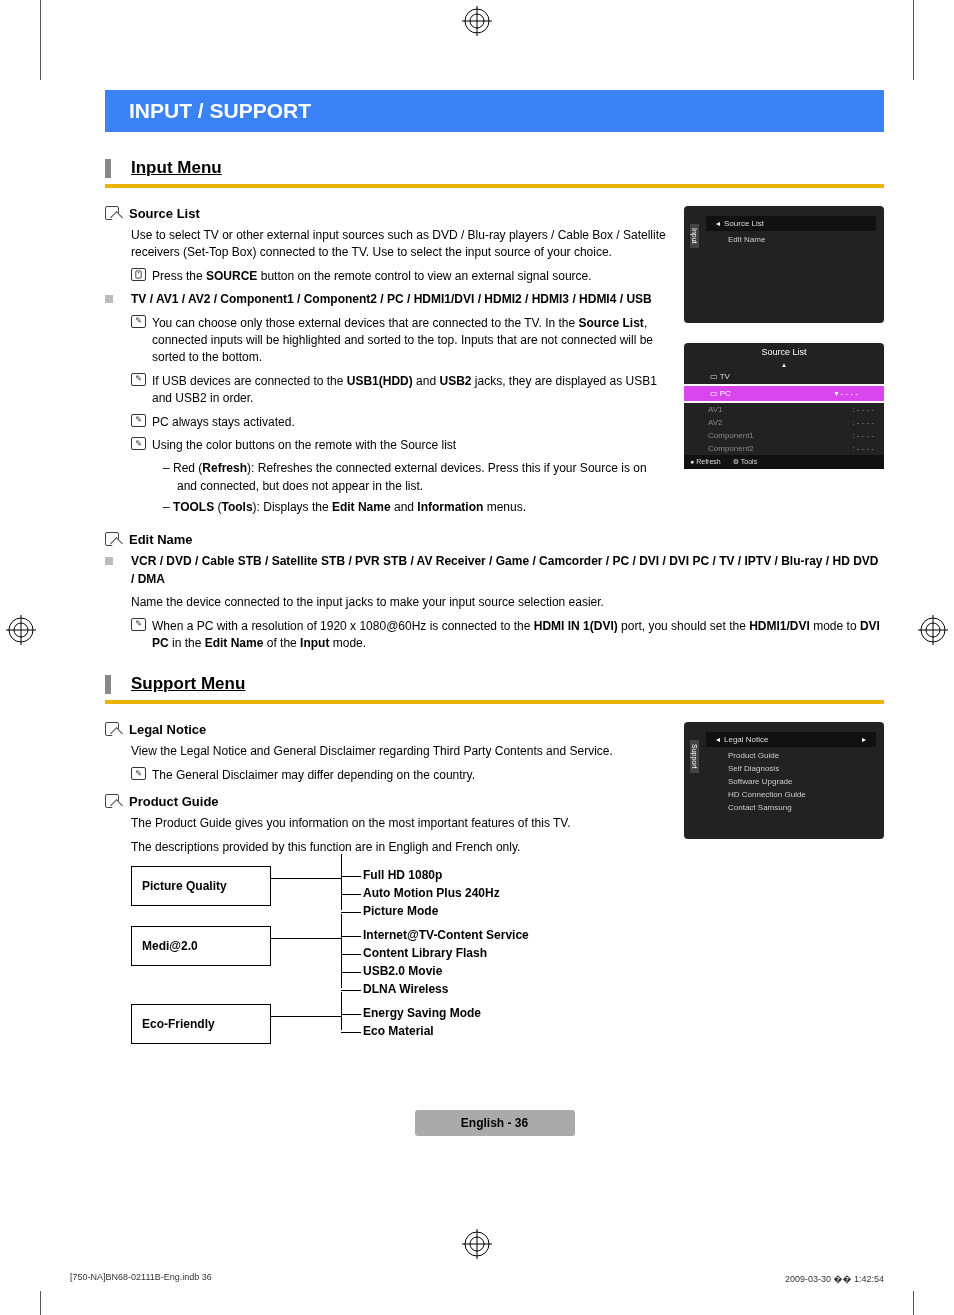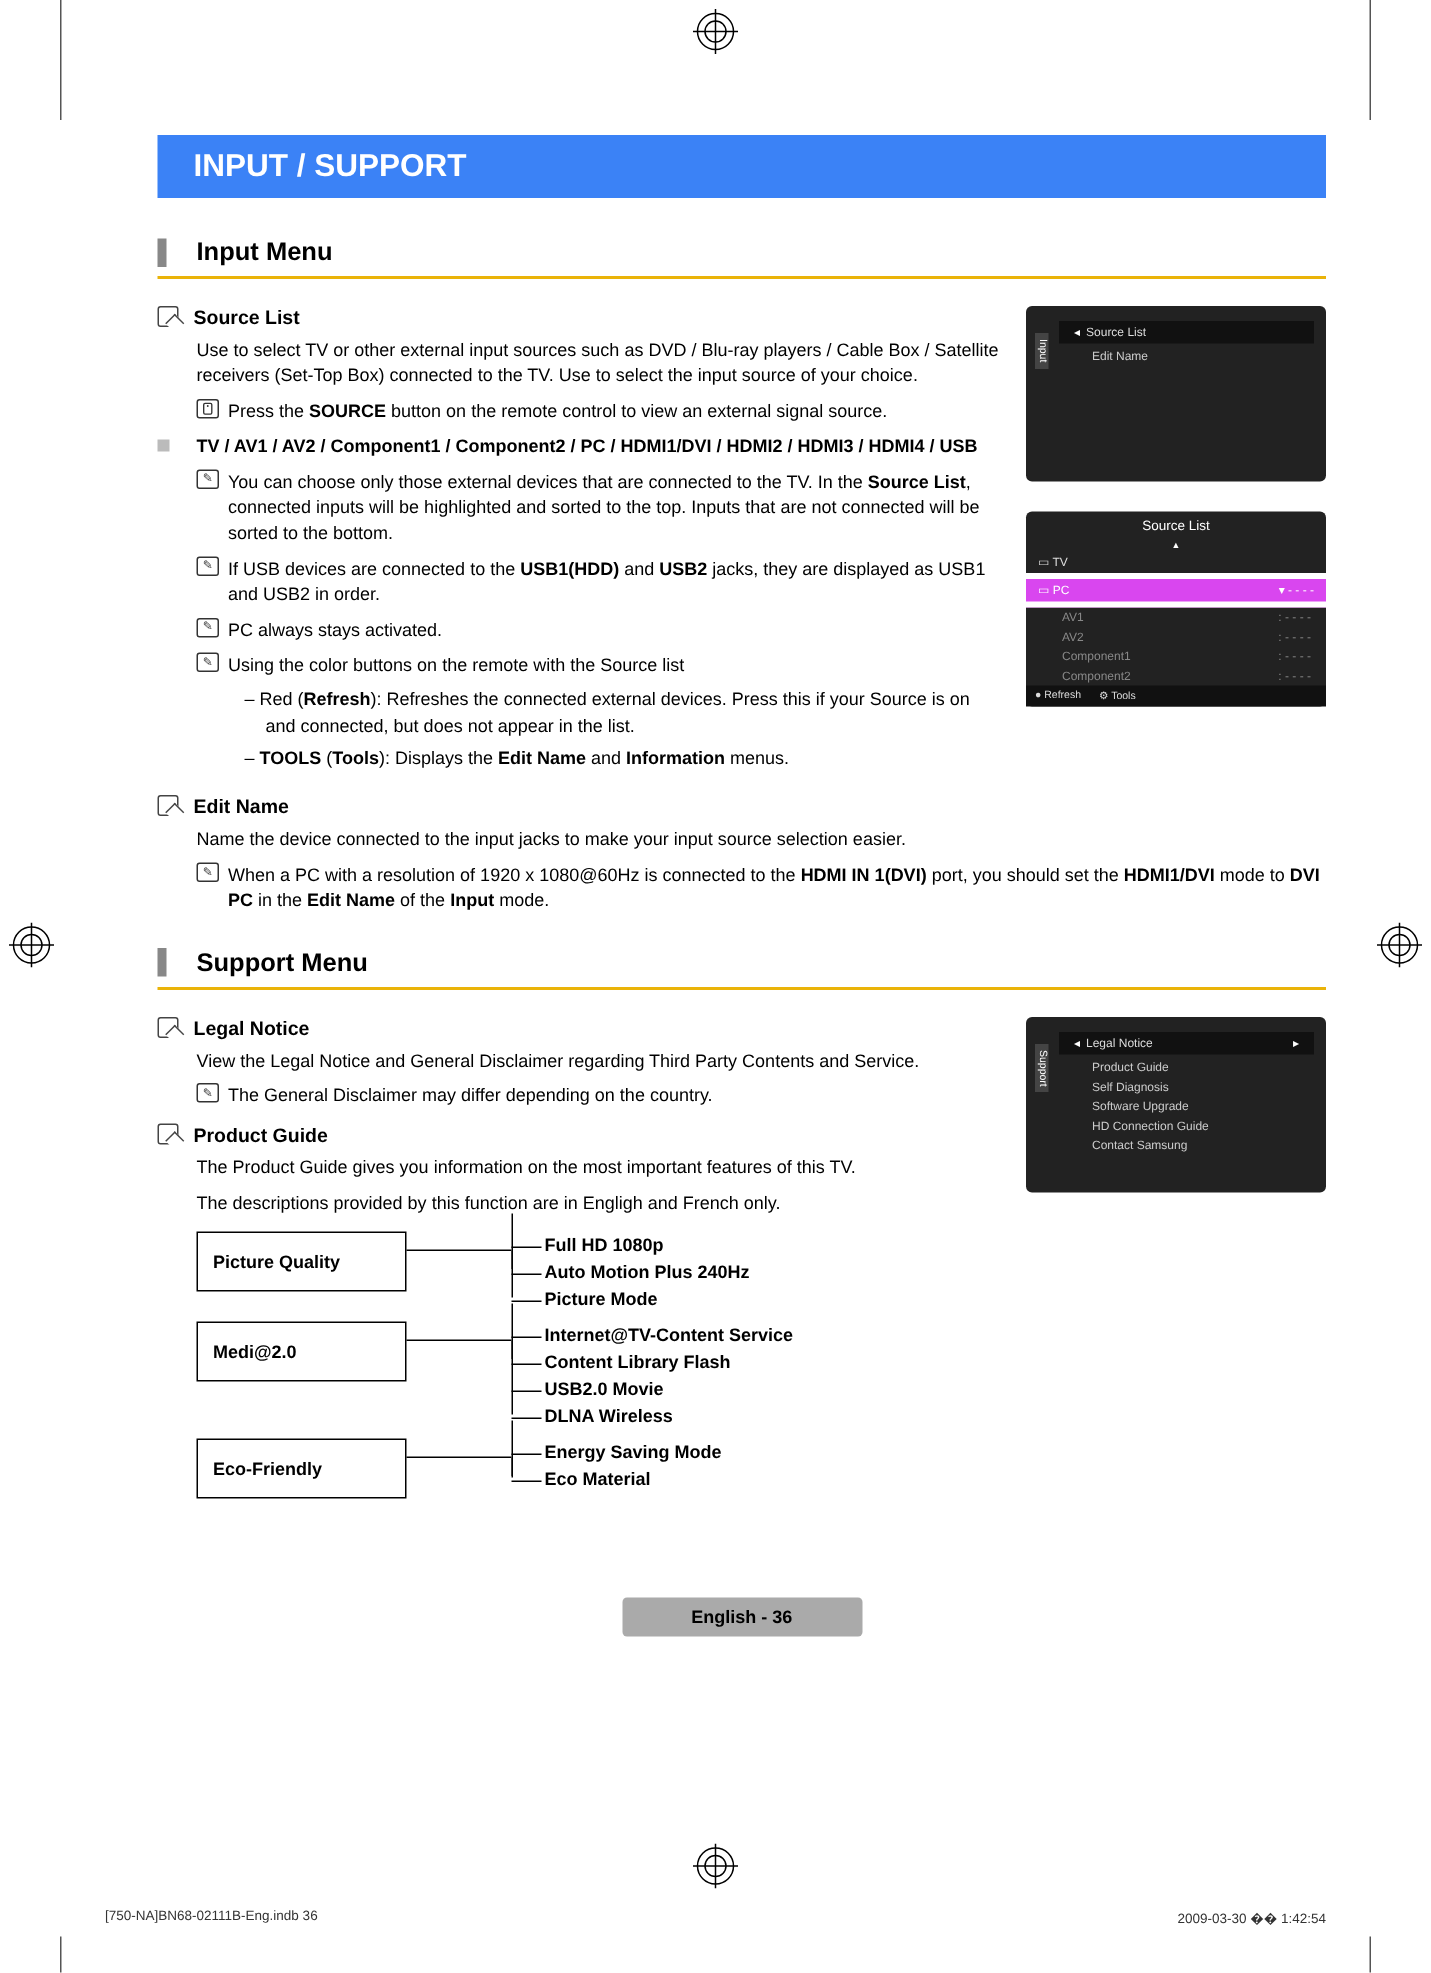--- a/index.html
+++ b/index.html
@@ -7,21 +7,21 @@
   .page { padding:90px 70px 40px 105px; position:relative; min-height:1315px; }
   .crop-tl::before { content:""; position:absolute; top:0; left:40px; width:0; height:80px; border-left:1px solid #555; }
   .crop-br::after { content:""; position:absolute; top:0; right:40px; width:0; height:80px; border-left:1px solid #555; }
   .reg-top, .reg-left, .reg-right, .reg-bot { position:absolute; width:30px; height:30px; }
   .reg-top { top:6px; left:50%; margin-left:-15px; }
   .reg-left { top:615px; left:6px; }
   .reg-right { top:615px; right:6px; }
   .reg-bot { bottom:56px; left:50%; margin-left:-15px; }
   .reg svg { width:30px; height:30px; }
   .chapter-bar { background:#3b82f6; color:#fff; font-size:21px; font-weight:bold; padding:9px 24px; margin-bottom:26px; }
-  .section-head { display:flex; align-items:center; border-bottom:2px solid #eab308; padding-bottom:6px; margin-bottom:18px; margin-top:10px; }
+  .section-head { display:flex; align-items:center; border-bottom:4px solid #eab308; padding-bottom:6px; margin-bottom:18px; margin-top:10px;text-decoration:underline; }
   .section-head .bar { width:6px; height:19px; background:#888; margin-right:20px; }
   .section-head .txt { font-size:17px; font-weight:bold; }
   .q-line { display:flex; align-items:flex-start; margin-bottom:6px; }
   .q-icon { width:14px; height:14px; border:1.5px solid #444; border-radius:2px; margin-right:10px; flex-shrink:0; position:relative; }
   .q-icon::after { content:""; position:absolute; right:-3px; bottom:-3px; width:8px; height:8px; background:#fff; border-left:1.5px solid #444; border-top:1.5px solid #444; transform:rotate(45deg); }
   .q-title { font-weight:bold; font-size:13px; }
   .body-text { margin-left:26px; font-size:12px; line-height:1.45; margin-bottom:6px; }
   .remote-icon, .note-icon { display:inline-flex; width:15px; height:13px; border:1px solid #333; font-size:8px; align-items:center; justify-content:center; vertical-align:-2px; margin-right:6px; border-radius:2px; color:#333; }
   .remote-icon svg{width:9px;height:9px;}
   .note-row { display:flex; margin-left:26px; margin-bottom:6px; font-size:12px; line-height:1.45; }
@@ -33,21 +33,21 @@
   .two-col { display:flex; gap:16px; }
   .left-col { flex:1; }
   .right-col { width:200px; flex-shrink:0; }
   .osd { background:#222; border-radius:4px; padding:8px 8px 12px 8px; color:#ddd; font-size:8px; margin-bottom:20px; }
   .osd .tab { writing-mode:vertical-rl; background:#444; color:#fff; font-size:7px; padding:4px 1px; position:absolute; }
   .osd-inner { position:relative; min-height:95px; padding-left:14px; }
   .osd-title-row { background:#111; padding:3px 6px; margin:2px 0; font-size:8px; display:flex; align-items:center; }
   .osd-item { padding:2px 8px 2px 22px; font-size:8px; color:#ccc; }
   .osd-arrow { color:#fff; font-size:8px; margin:0 4px; }
   .osd2-head { text-align:center; font-size:9px; padding:4px 0; color:#fff; }
-  .osd2-row { display:flex; justify-content:space-between; padding:3px 8px; font-size:8px; border-bottom:4px solid #ffffff; }
+  .osd2-row { display:flex; justify-content:space-between; padding:3px 26px; font-size:8px; border-bottom:2px solid #ffffff; }
   .osd2-row.sel { background:#d946ef; color:#fff; }
   .osd2-sub { color:#888; padding:2px 10px 2px 24px; font-size:8px; display:flex; justify-content:space-between; }
   .osd2-footer { background:#111; padding:3px 6px; font-size:7px; display:flex; gap:12px; }
   .tree { margin-left:26px; margin-top:10px; font-size:12px; }
   .tree-box { border:1px solid #000; padding:12px 10px; font-weight:bold; font-size:12px; min-width:140px; display:inline-block; }
   .footer-badge { background:#aaa; color:#000; font-weight:bold; font-size:12px; padding:6px 20px; border-radius:3px; text-align:center; width:160px; margin:60px auto 0; }
   .footer-meta { display:flex; justify-content:space-between; font-size:9px; color:#333; margin-top:20px; padding:0 0px; position:absolute; bottom:30px; left:70px; right:70px; }
   .tree-group { display:flex; align-items:flex-start; margin-bottom:6px; }
   .tree-branches { position:relative; padding-left:22px; }
   .tree-branches::before { content:""; position:absolute; left:0; top:-12px; bottom:10px; border-left:1px solid #000; }
@@ -185,20 +185,24 @@
           <span>⚙ <span>Tools</span></span>
         </div>
       </div>
     </div>
   </div>
 
   <div class="q-line" style="margin-top:12px;">
     <span class="q-icon"></span>
     <span class="q-title">Edit Name</span>
   </div>
+  <div class="square-bullet-row">
+    <div class="sq-bullet"></div>
+    <div class="sq-text">VCR / DVD / Cable STB / Satellite STB / PVR STB / AV Receiver / Game / Camcorder / PC / DVI / DVI PC / TV / IPTV / Blu-ray / HD DVD / DMA</div>
+  </div>
   <div class="body-text">Name the device connected to the input jacks to make your input source selection easier.</div>
   <div class="note-row">
     <span class="note-icon icon">✎</span>
     <span><span>When a PC with a resolution of 1920 x 1080@60Hz is connected to the </span><b>HDMI IN 1(DVI)</b><span> port, you should set the </span><b>HDMI1/DVI</b><span> mode to </span><b>DVI PC</b><span> in the </span><b>Edit Name</b><span> of the </span><b>Input</b><span> mode.</span></span>
   </div>
 
   <div class="section-head" style="margin-top:22px;">
     <div class="bar"></div>
     <div class="txt">Support Menu</div>
   </div>

